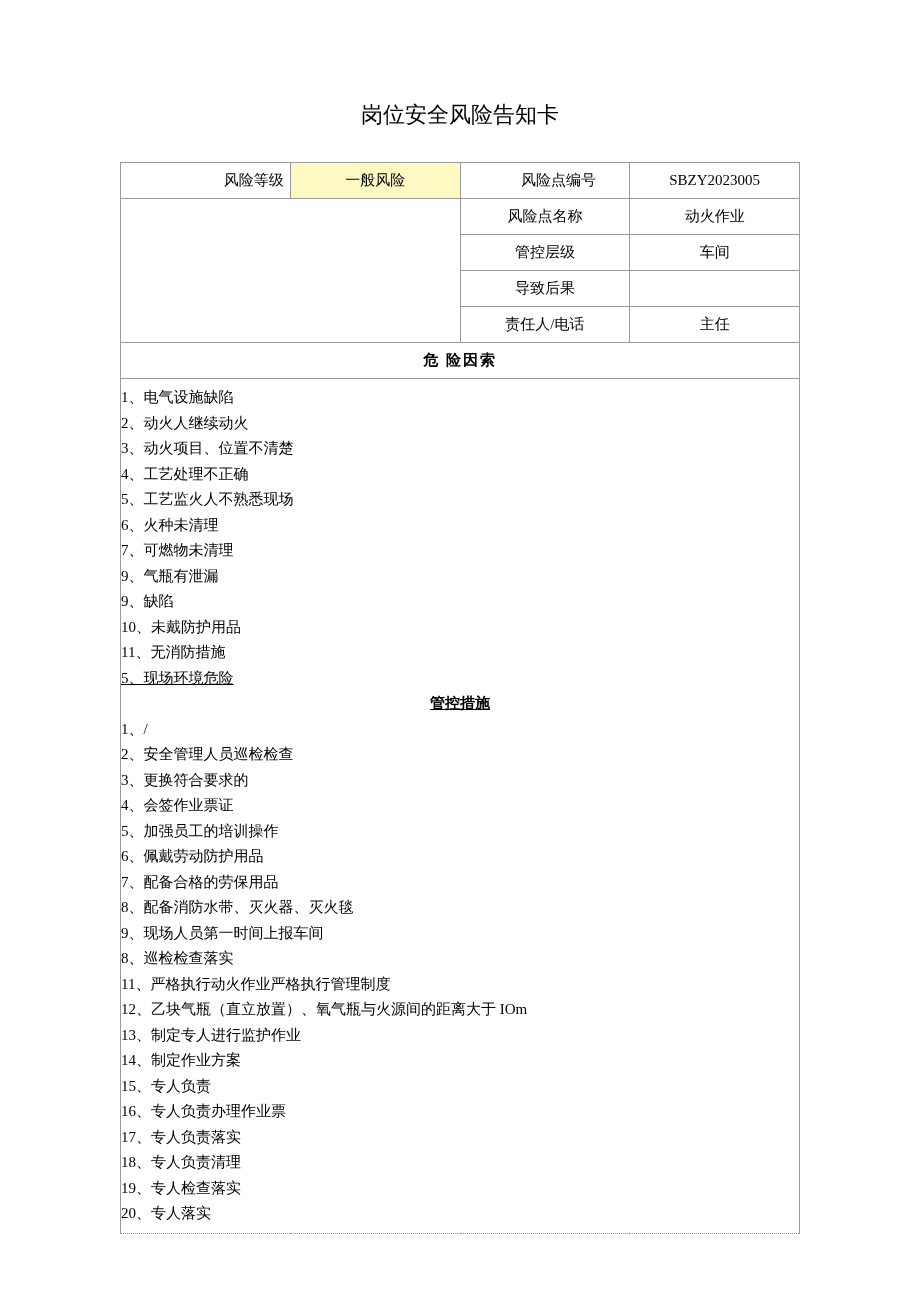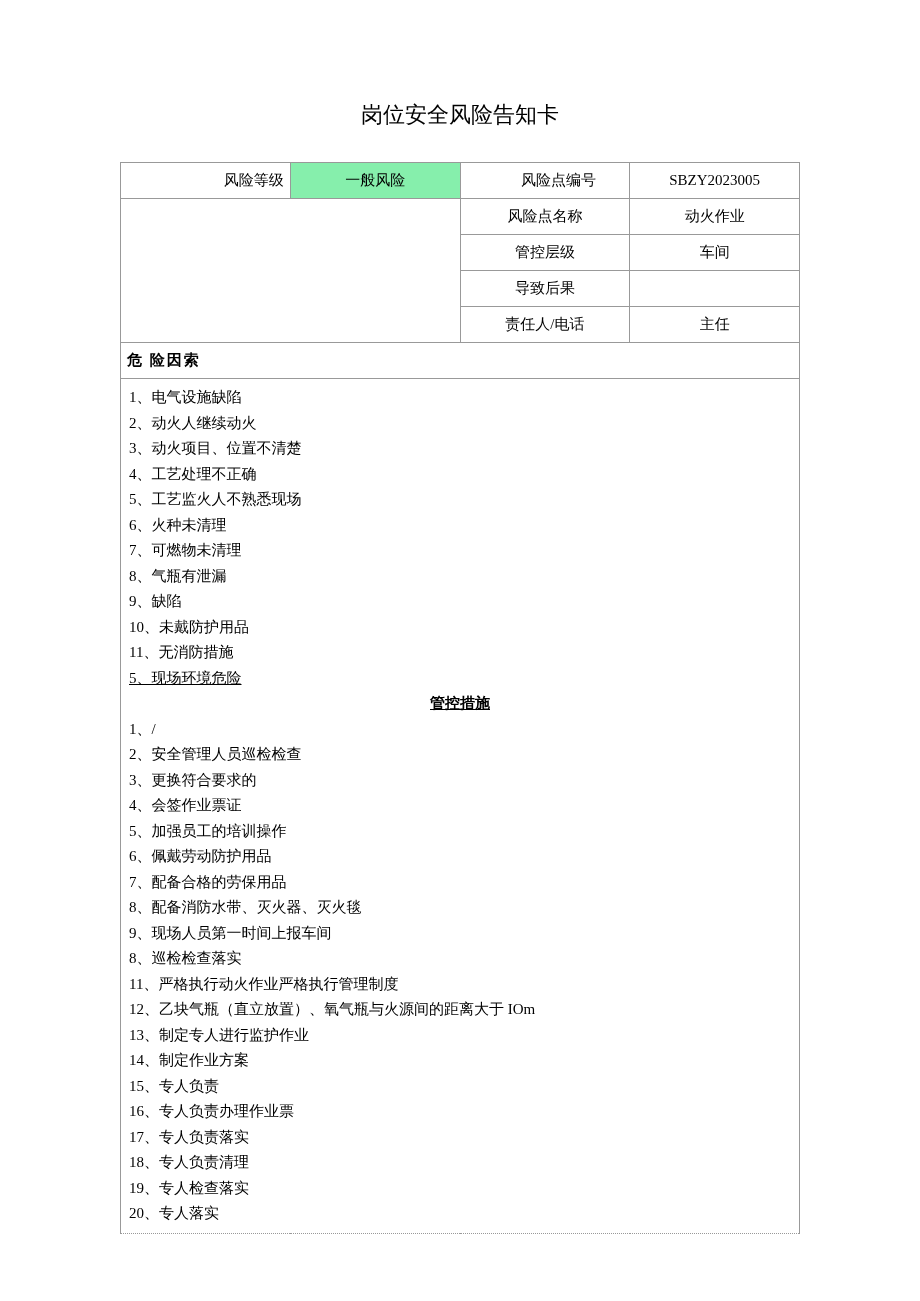--- a/index.html
+++ b/index.html
@@ -28,30 +28,31 @@
     td {
       border: 1px solid #999999;
       padding: 8px 6px;
       vertical-align: middle;
       font-size: 15px;
     }
     .cell-center {
       text-align: center;
     }
     .cell-highlight {
-      background: #86efac;
+      background: #fef9c3;
       text-align: center;
     }
     .section-header {
+      text-align: center;
       font-weight: bold;
       letter-spacing: 2px;
       border-bottom: 1px dotted #999999;
     }
     .content-cell {
-      padding: 6px 8px;
+      padding: 6px 0;
       line-height: 1.7;
       border-bottom: 1px dotted #999999;
     }
     .measures-header {
       text-align: center;
       font-weight: bold;
       text-decoration: underline;
       margin: 0 0;
     }
     .list-item {
@@ -101,21 +102,21 @@
   <tr>
     <td colspan="4" class="content-cell">
       <div>
         <span class="list-item">1、电气设施缺陷</span>
         <span class="list-item">2、动火人继续动火</span>
         <span class="list-item">3、动火项目、位置不清楚</span>
         <span class="list-item">4、工艺处理不正确</span>
         <span class="list-item">5、工艺监火人不熟悉现场</span>
         <span class="list-item">6、火种未清理</span>
         <span class="list-item">7、可燃物未清理</span>
-        <span class="list-item">8、气瓶有泄漏</span>
+        <span class="list-item">9、气瓶有泄漏</span>
         <span class="list-item">9、缺陷</span>
         <span class="list-item">10、未戴防护用品</span>
         <span class="list-item">11、无消防措施</span>
         <span class="list-item underlined">5、现场环境危险</span>
       </div>
       <div class="measures-header">管控措施</div>
       <div>
         <span class="list-item">1、/</span>
         <span class="list-item">2、安全管理人员巡检检查</span>
         <span class="list-item">3、更换符合要求的</span>

